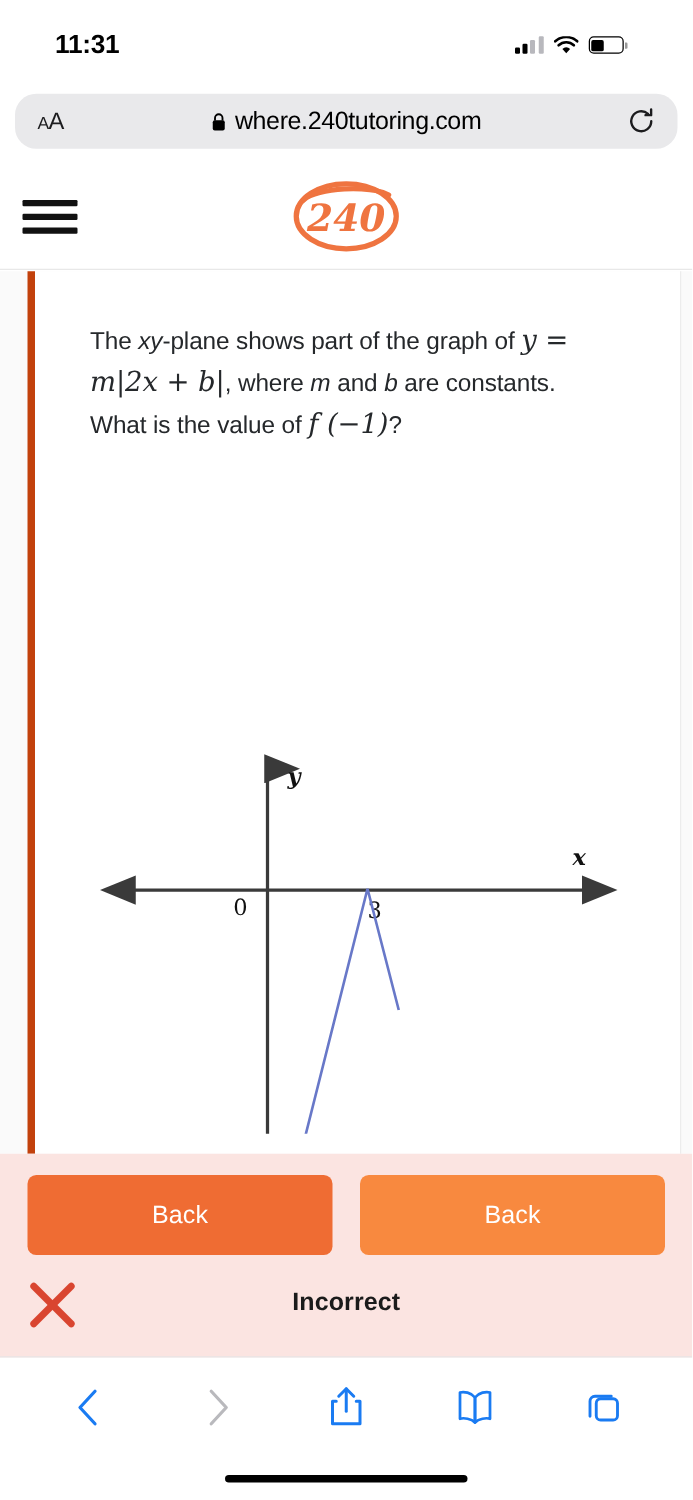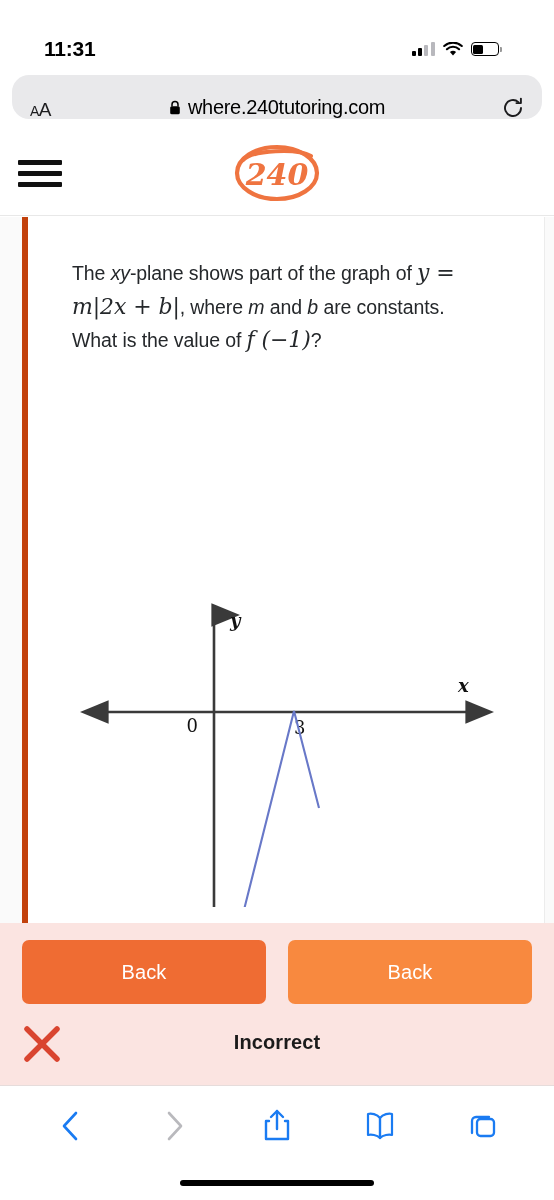--- a/index.html
+++ b/index.html
@@ -14,21 +14,21 @@
     position: relative;
     width: 554px;
     height: 1200px;
     overflow: hidden;
     background: #ffffff;
   }
 
   
   .statusbar {
     position: absolute;
-    top: 17px; left: 0;
+    top: 4px; left: 0;
     width: 554px;
     height: 64px;
     background: #ffffff;
     display: flex;
     align-items: center;
     justify-content: space-between;
     padding: 0 52px 0 44px;
   }
   .status-time {
     font-size: 21px;
@@ -74,21 +74,21 @@
     width: 554px; height: 66px;
     background: #ffffff;
     display: flex; align-items: center;
     padding: 0 12px;
   }
   .urlbar {
     position: relative;
     width: 530px; height: 44px;
     background: #e9e9eb;
     border-radius: 17px;
-    display: flex; align-items: flex-end;
+    display: flex; align-items: center;
     padding: 0 18px;
   }
   .aa-btn {
     font-size: 19px;
     color: #1c1c1e;
     letter-spacing: -0.5px;
     line-height: 1;
     white-space: nowrap;
   }
   .aa-btn .small { font-size: 14px; }

